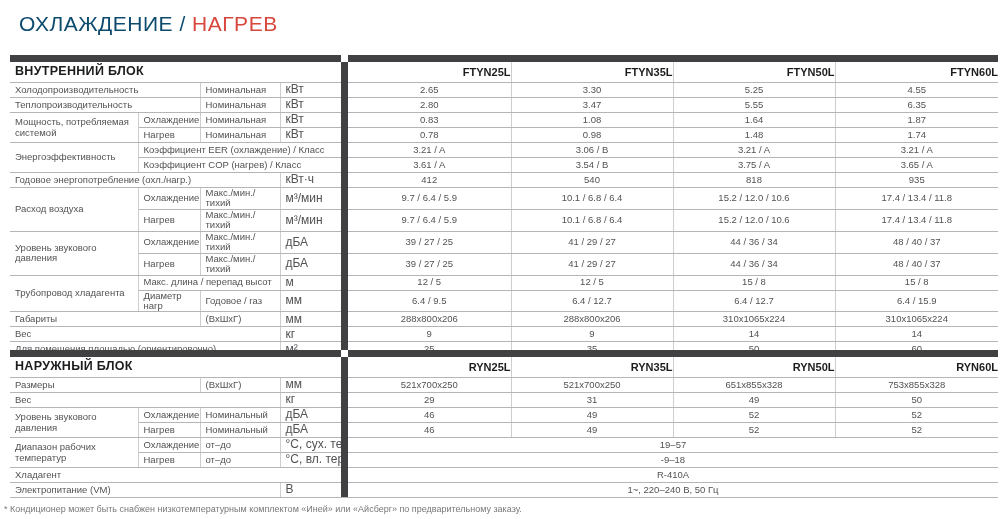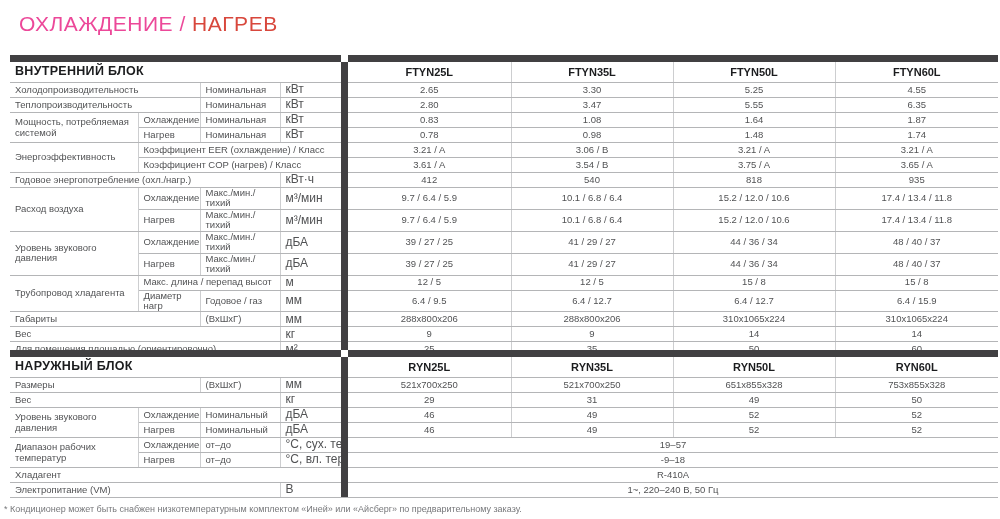--- a/index.html
+++ b/index.html
@@ -4,21 +4,21 @@
 <style>
   html,body{margin:0;padding:0;}
   body{
     width:1000px;height:519px;position:relative;background:#ffffff;
     font-family:"Liberation Sans",sans-serif;overflow:hidden;
   }
   .page-title{
     position:absolute;left:19px;top:12px;font-size:21px;letter-spacing:.5px;
     font-weight:normal;white-space:nowrap;
   }
-  .page-title .c1{color:#ec4899;}
+  .page-title .c1{color:#0c4a6e;}
   .page-title .c2{color:#d8473c;}
 
   .twrap{position:absolute;left:10px;width:988px;border-bottom:1px solid #b4b5b7;}
   #t1{top:55px;}
   #t2{top:350px;}
 
   table.spec{
     border-collapse:collapse;table-layout:fixed;width:988px;border-style:hidden;
   }
   table.spec td{
@@ -27,21 +27,21 @@
     padding:0 2px 0 5px;overflow:hidden;vertical-align:middle;
   }
   table.spec td.v{text-align:center;padding:0;}
   table.spec td.u{font-size:12px;white-space:nowrap;}
   table.spec tr.bar td{border:hidden;height:7px;padding:0;}
   table.spec td.bar{background:#414042;}
   table.spec td.gap{background:#ffffff;}
   table.spec td.dv{border:hidden;background:#414042;padding:0;}
   table.spec tr.hdr td{height:20px;border-top:hidden;font-weight:bold;color:#1b1c1e;}
   table.spec td.h{font-size:12.5px;letter-spacing:.3px;}
-  table.spec td.hm{font-size:11px;text-align:center;padding:0;}
+  table.spec td.hm{font-size:11px;text-align:right;padding:0;}
 
   .footnote{
     position:absolute;left:4px;top:504px;font-size:9px;color:#77787b;white-space:nowrap;
   }
 </style>
 </head>
 <body>
 
 <div class="page-title">
   <span class="c1">ОХЛАЖДЕНИЕ / </span><span class="c2">НАГРЕВ</span>

